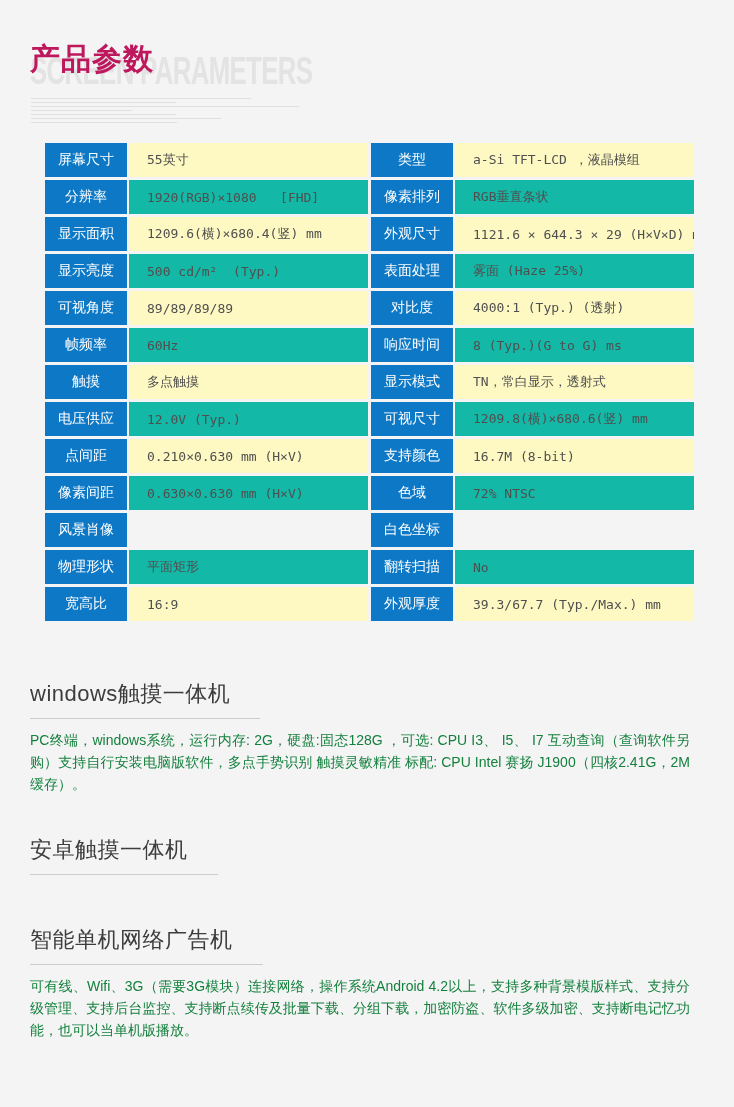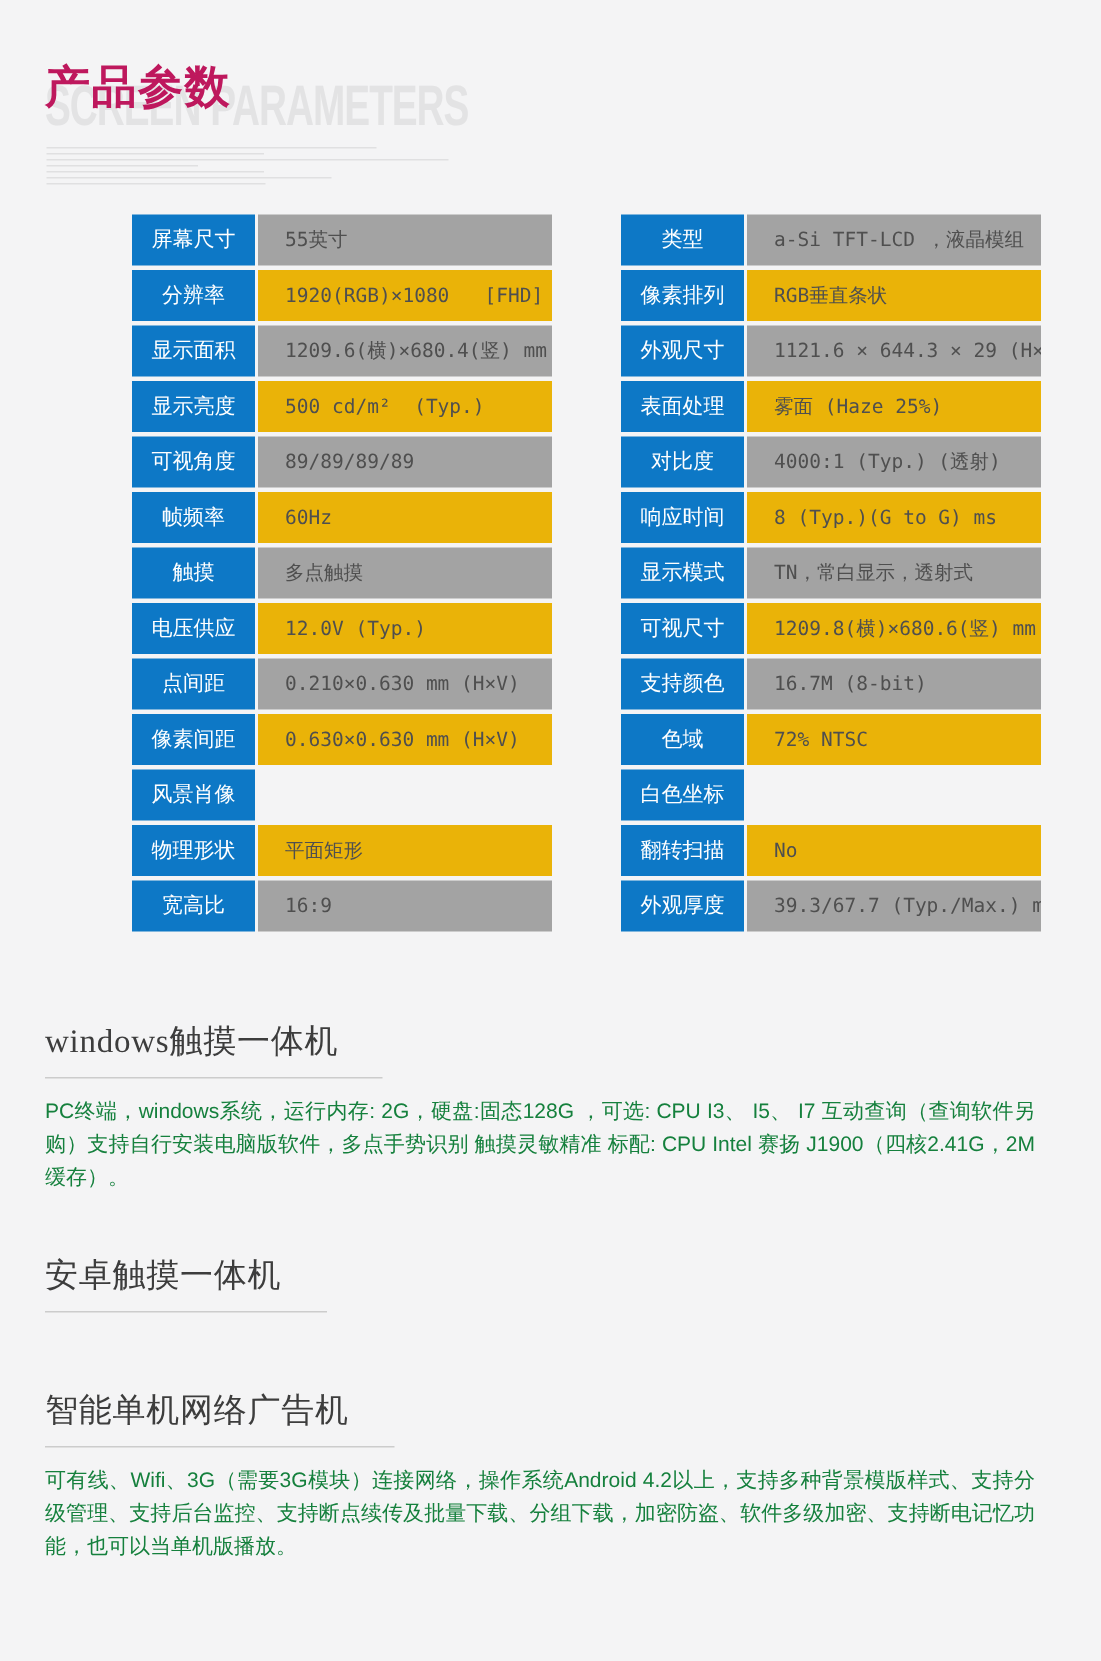--- a/index.html
+++ b/index.html
@@ -75,54 +75,52 @@
   }
   .spec-label {
     flex: 0 0 82px;
     background: #0d78c6;
     color: #ffffff;
     font-size: 14px;
     display: flex;
     align-items: center;
     justify-content: center;
     white-space: nowrap;
-    margin-left: 43px;
   }
   .spec-value {
     flex: 1 1 auto;
     min-width: 0;
     display: flex;
     align-items: center;
     padding-left: 18px;
     font-size: 13px;
     color: #4f4f4f;
     font-family: "DejaVu Sans Mono", "DejaVu Sans", monospace;
     white-space: pre;
     overflow: hidden;
   }
-  .spec-row.odd .spec-value { background: #a3a3a3; }
-  .spec-row.even .spec-value { background: #eab308; text-align: right; }
+  .spec-row.odd .spec-value { background: #fef9c3; }
+  .spec-row.even .spec-value { background: #14b8a6; text-align: right; }
   
   .sections {
     margin: 55px 44px 0 30px;
   }
   .section {
     margin-bottom: 40px;
   }
   .section h2 {
     margin: 0 0 10px 0;
     font-size: 22px;
     font-weight: 400;
     color: #3d3d3d;
     display: inline-block;
     padding-bottom: 9px;
     padding-right: 30px;
     border-bottom: 1px solid #cccccc;
     letter-spacing: 0.5px;
-    font-family: Liberation Serif, serif;
   }
   .section p {
     margin: 0;
     font-size: 14px;
     line-height: 22px;
     color: #15803d;
     text-align: justify;
   }
 </style>
 </head>

